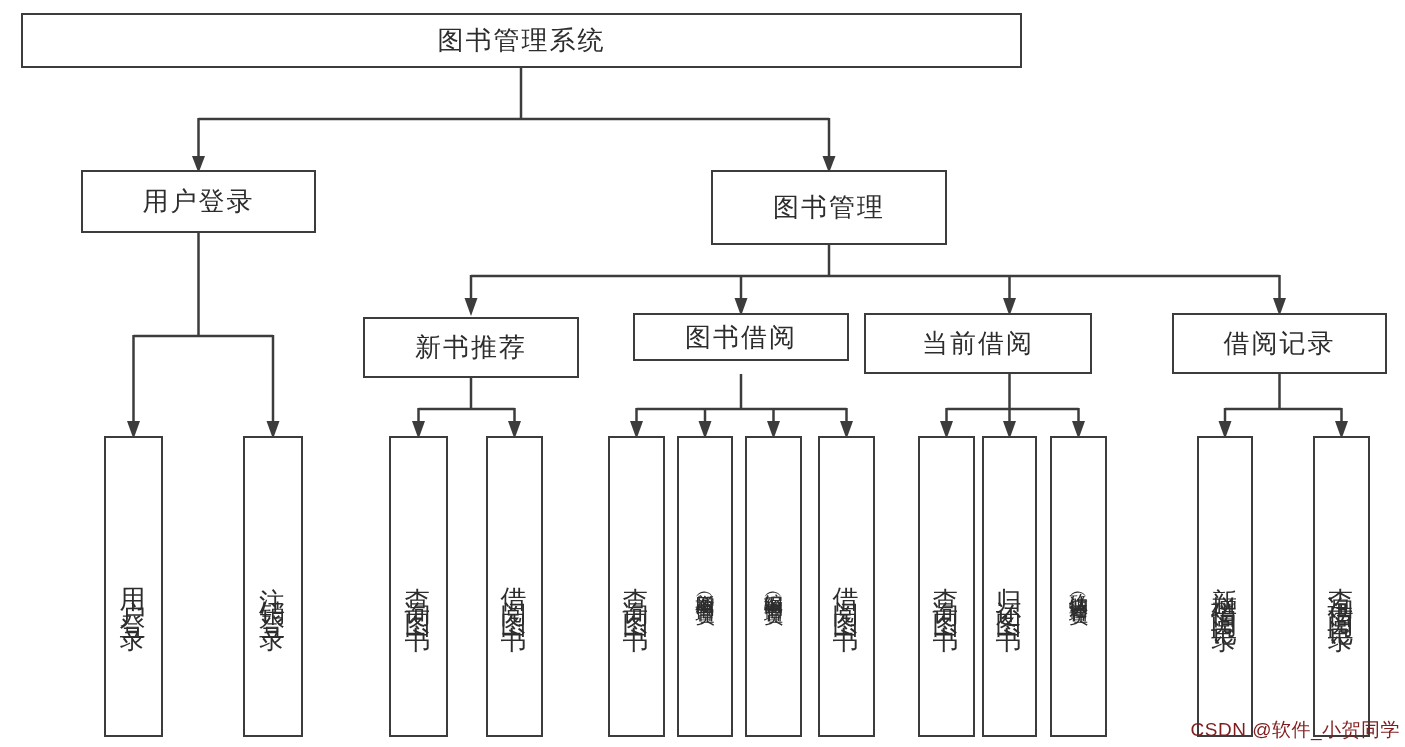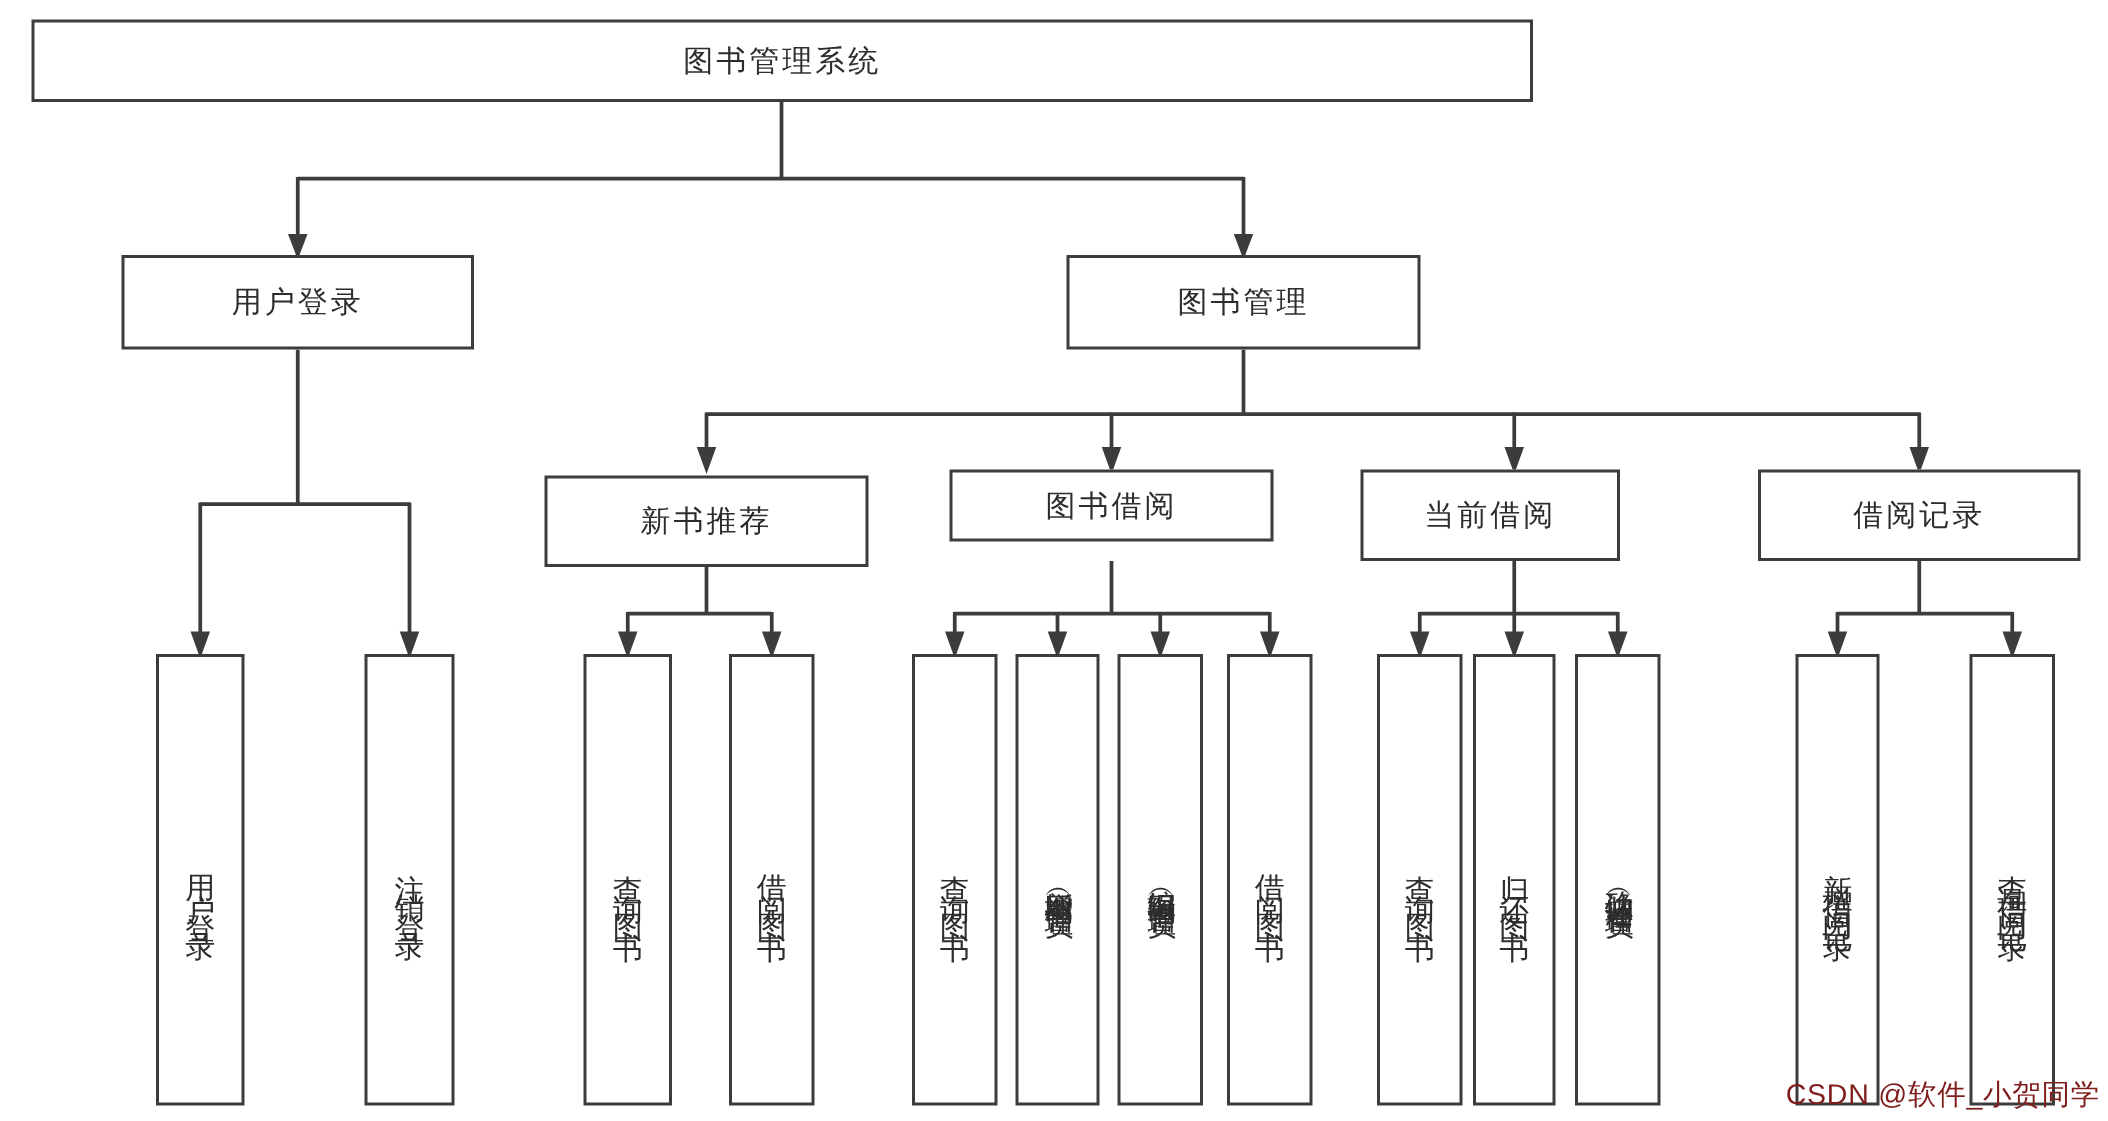--- a/index.html
+++ b/index.html
@@ -13,21 +13,21 @@
   svg.connectors{position:absolute;left:0;top:0;width:1405px;height:747px;}
   .node{
     position:absolute;
     background:#ffffff;
     border:2px solid #3c3c3c;
     box-sizing:border-box;
     display:flex;align-items:center;justify-content:center;
     color:#2d2d2d;
   }
   .node .lbl{
-    font-size:20px;
+    font-size:26px;
     letter-spacing:2px;
     white-space:nowrap;
   }
   .node.vert .lbl{
     writing-mode:vertical-rl;
     text-orientation:mixed;
     white-space:normal;
   }
   .node.v4 .lbl{letter-spacing:13px;text-indent:13px;}
   .node.v6 .lbl{letter-spacing:8px;text-indent:8px;}
@@ -108,31 +108,31 @@
     <polygon points="1335,421 1348,421 1341.5,439" fill="#3c3c3c" stroke="none"></polygon>
   </svg>
 
   <div class="node" style="left:21px;top:13px;width:1001px;height:55px">
     <span class="lbl">图书管理系统</span>
   </div>
 
   <div class="node" style="left:81px;top:170px;width:235px;height:63px">
     <span class="lbl">用户登录</span>
   </div>
-  <div class="node" style="left:711px;top:170px;width:236px;height:63px">
+  <div class="node" style="left:711px;top:170px;width:236px;height:75px">
     <span class="lbl">图书管理</span>
   </div>
 
   <div class="node" style="left:363px;top:317px;width:216px;height:61px">
     <span class="lbl">新书推荐</span>
   </div>
   <div class="node" style="left:633px;top:313px;width:216px;height:48px">
     <span class="lbl">图书借阅</span>
   </div>
-  <div class="node" style="left:907px;top:313px;width:173px;height:61px">
+  <div class="node" style="left:864px;top:313px;width:228px;height:61px">
     <span class="lbl">当前借阅</span>
   </div>
   <div class="node" style="left:1172px;top:313px;width:215px;height:61px">
     <span class="lbl">借阅记录</span>
   </div>
 
   <div class="node vert v4" style="left:104px;top:436px;width:59px;height:301px">
     <span class="lbl">用户登录</span>
   </div>
   <div class="node vert v4" style="left:243px;top:436px;width:60px;height:301px">

